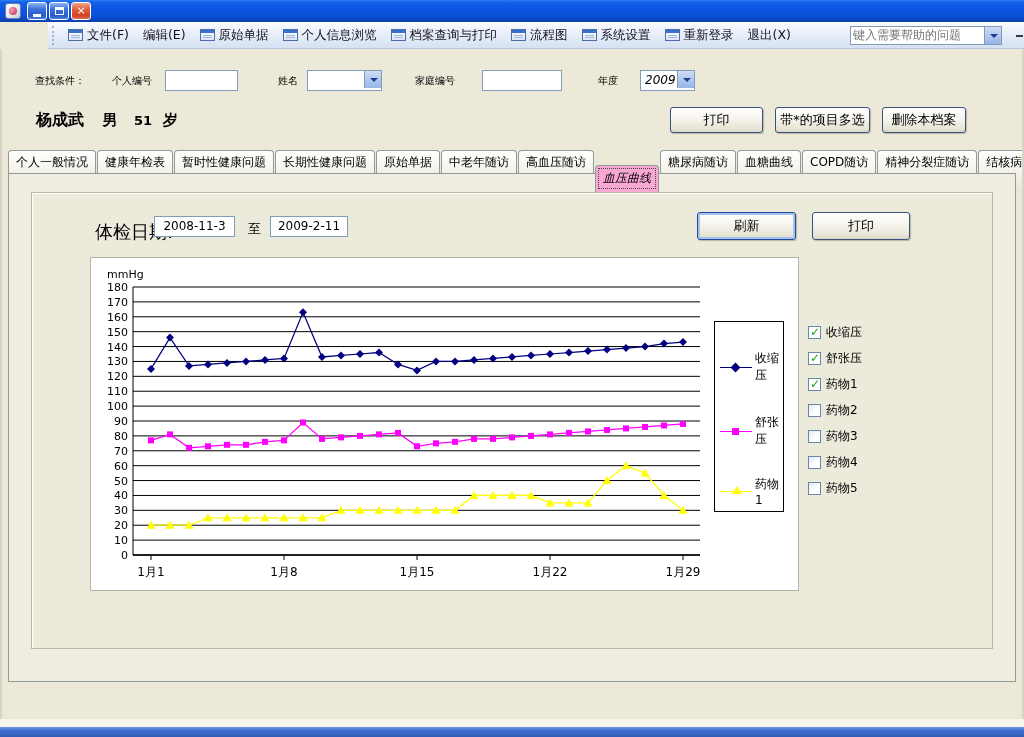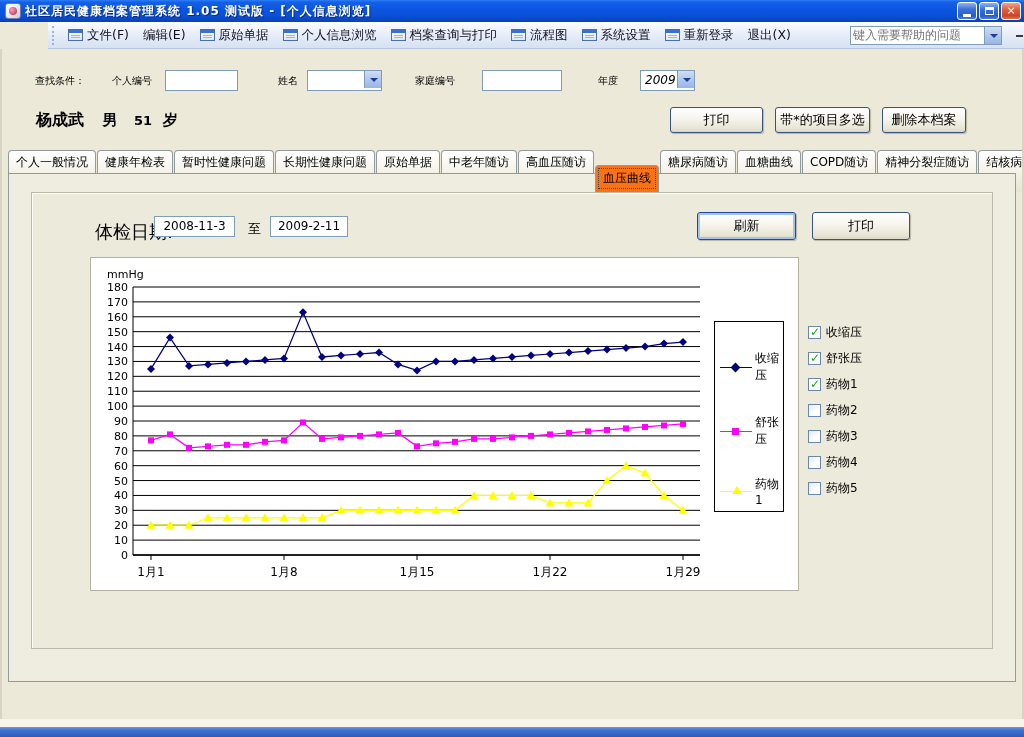--- a/index.html
+++ b/index.html
@@ -73,21 +73,21 @@
     font-family:inherit; font-size:13px; text-align:center; color:#000;
     box-shadow:1px 1px 1px rgba(90,90,70,.35); }
   .btn.focused { border-color:#24489a; box-shadow:inset 0 0 0 2px #a5c1ee,1px 1px 1px rgba(90,90,70,.35); }
   
   #tabstrip { position:absolute; left:8px; top:147px; width:1010px; height:27px; white-space:nowrap; }
   .tab { display:inline-block; height:42px; line-height:23px; padding:0 7px; margin:3px 1px 0 0;
     vertical-align:bottom; font-size:12px;
     background:linear-gradient(180deg,#ffffff 0%,#f3f1e6 55%,#e7e4d3 100%);
     border:1px solid #919b9c; border-bottom:none; border-radius:4px 4px 0 0; }
   .tab.selected { height:27px; line-height:25px; margin-top:16px; position:relative; z-index:5;
-    background:#f97316; outline:1px dotted #444; outline-offset:-4px; }
+    background:#f9a8d4; outline:1px dotted #444; outline-offset:-4px;font-style:italic; }
   #tab-panel { position:absolute; left:8px; top:173px; width:1008px; height:509px;
     background:#eFEDE0; border:1px solid #919b9c; z-index:1; }
   
   #inner-panel { position:absolute; left:22px; top:18px; width:962px; height:457px;
     border:1px solid #bcb8a8; box-shadow:inset 1px 1px 0 #fffef4; background:#eceadb; }
   #date-label { position:absolute; left:63px; top:27px; font-size:18px; }
   #date-from { position:absolute; left:122px; top:23px; width:81px; height:21px;
     background:#fff; border:1px solid #7f9db9; text-align:center; font-size:12px; line-height:19px; }
   #to-label { position:absolute; left:216px; top:27px; font-size:13px; }
   #date-to { position:absolute; left:238px; top:23px; width:78px; height:21px;
@@ -120,21 +120,20 @@
   #bottom-strip { position:absolute; left:0; top:719px; width:1024px; height:8px; background:#f6f4eb; }
   #bottom-bar { position:absolute; left:0; top:727px; width:1024px; height:10px;
     background:linear-gradient(180deg,#6f96dd 0%,#3e6fce 35%,#2f5bb7 100%); }
   .edge { position:absolute; top:49px; bottom:10px; width:2px; background:#d8d4c4; }
 </style>
 </head>
 <body>
 
 <div id="titlebar">
   <span id="app-icon"></span>
-  <span id="title-text">社区居民健康档案管理系统 1.05 测试版 - [个人信息浏览]</span>
   <span class="win-btn"><span class="glyph-min"></span></span>
   <span class="win-btn"><span class="glyph-restore"></span></span>
   <span class="win-btn close">×</span>
 </div>
 
 <div id="menubar">
   <span id="menu-grip"></span>
   <div id="menu-items">
       <div class="menu-item">
         <span class="form-icon"></span>

